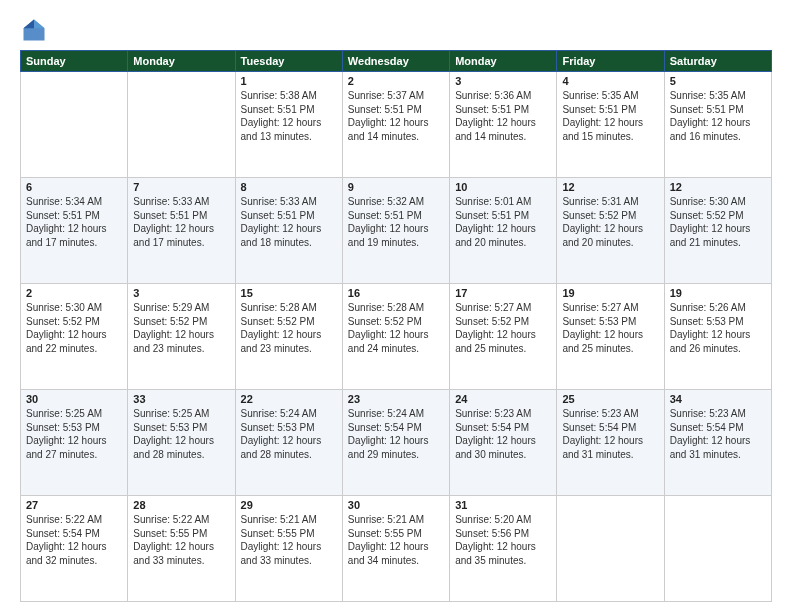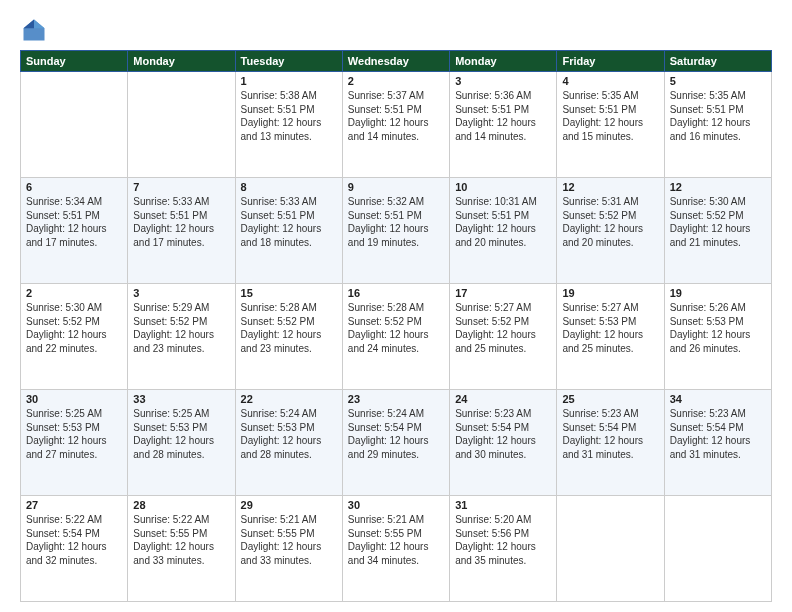--- a/index.html
+++ b/index.html
@@ -201,21 +201,21 @@
           </td>
           <td>
             <span class="day-num">9</span>
             <div class="day-info">Sunrise: 5:32 AM
 Sunset: 5:51 PM
 Daylight: 12 hours
 and 19 minutes.</div>
           </td>
           <td>
             <span class="day-num">10</span>
-            <div class="day-info">Sunrise: 10:31 AM
+            <div class="day-info">Sunrise: 5:01 AM
 Sunset: 5:51 PM
 Daylight: 12 hours
 and 20 minutes.</div>
           </td>
           <td>
             <span class="day-num">12</span>
             <div class="day-info">Sunrise: 5:31 AM
 Sunset: 5:52 PM
 Daylight: 12 hours
 and 20 minutes.</div>

